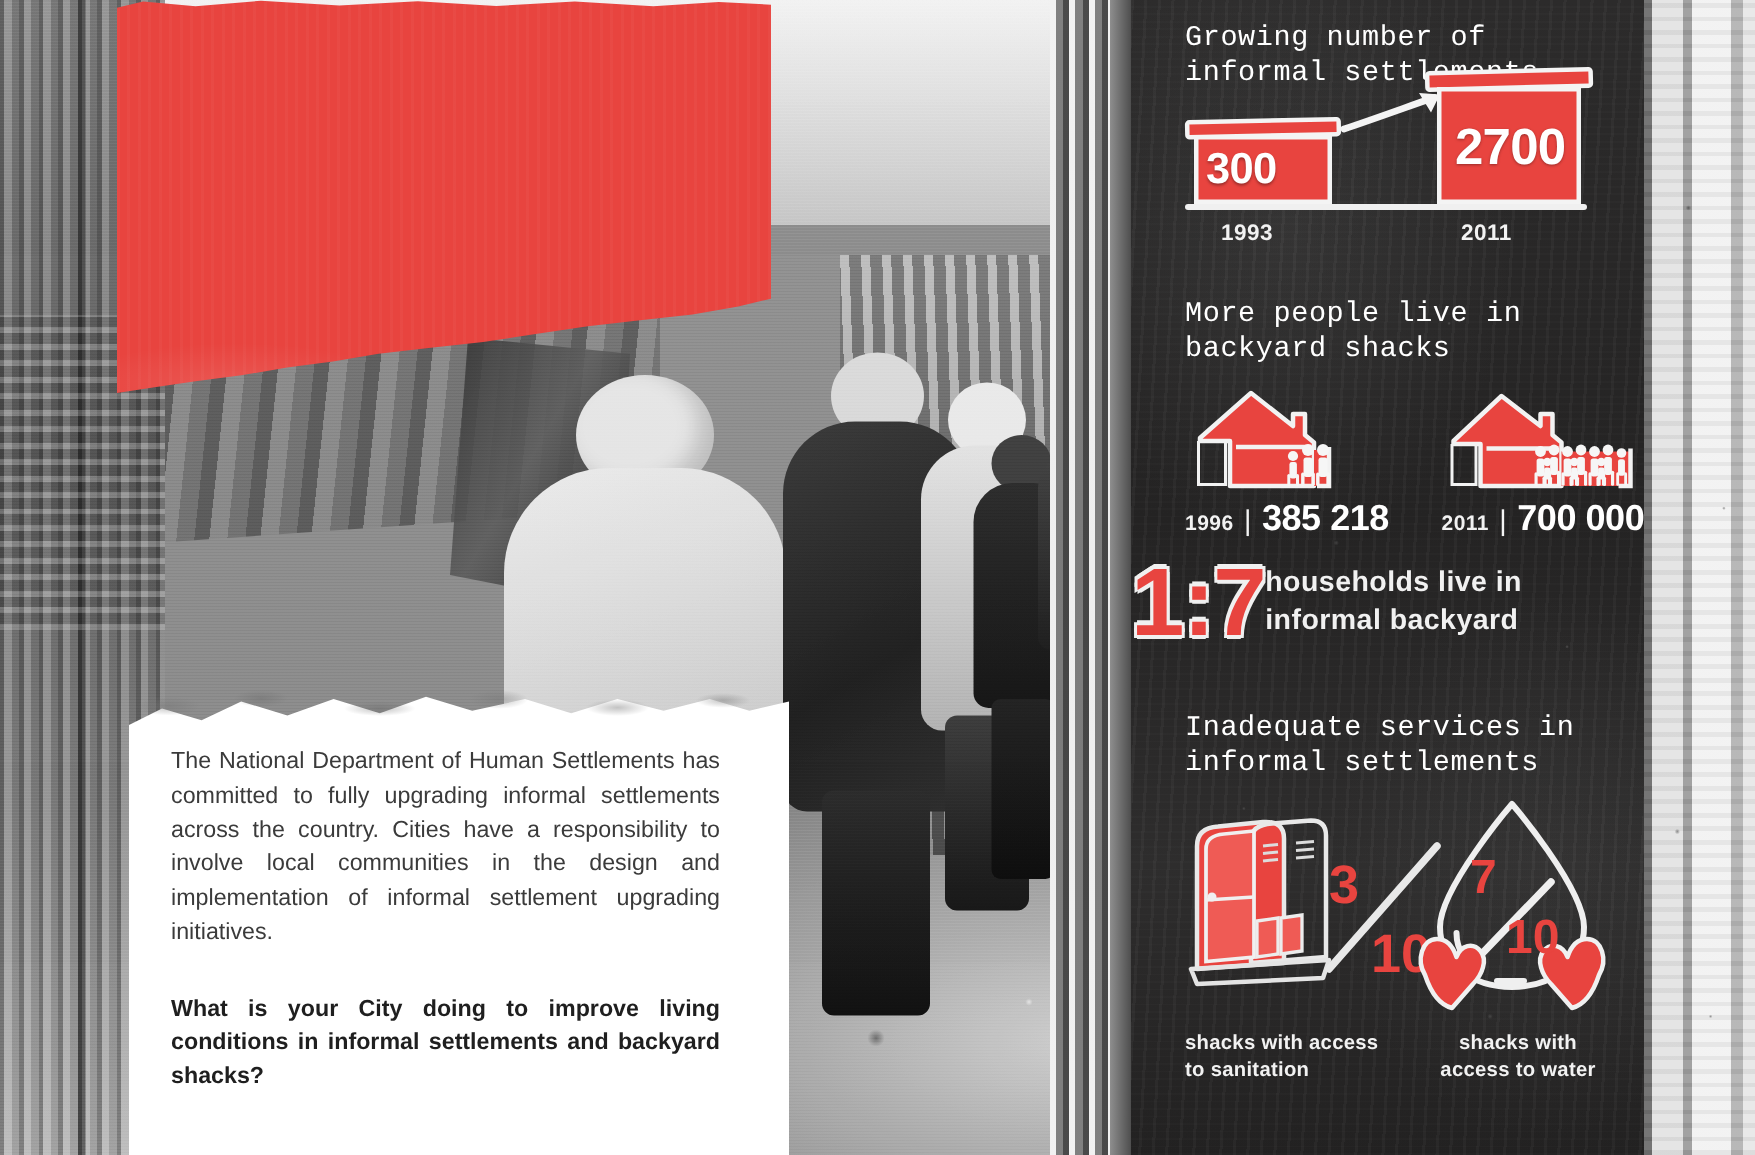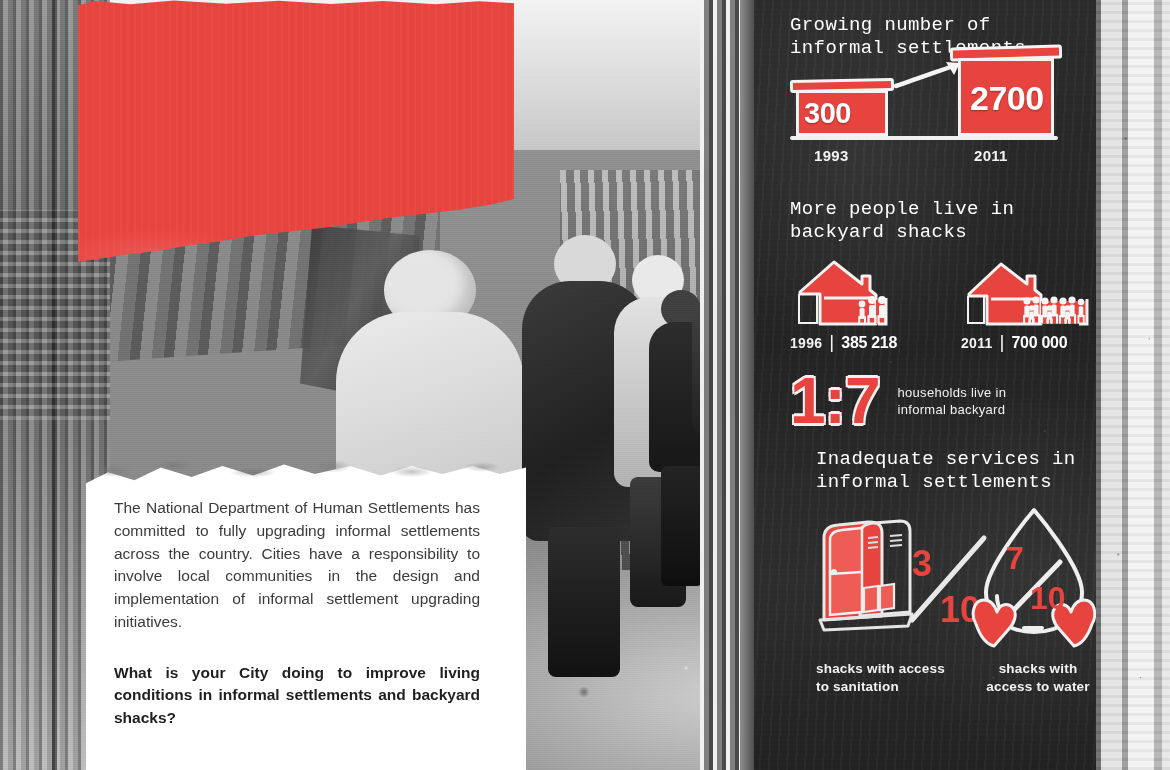--- a/index.html
+++ b/index.html
@@ -450,56 +450,55 @@
     letter-spacing: .3px;
   }
   .shack-divider {
     color: #f4f4f4;
     font-size: 19px;
     font-weight: 300;
     line-height: 1;
   }
   .shack-count {
     color: #ffffff;
-    font-size: 16px;
+    font-size: 24px;
     font-weight: bold;
     letter-spacing: -.3px;
   }
 
   
   #block-ratio { top: 372px; }
   .ratio-row {
     position: relative;
-    margin-left: 36px;
     display: flex;
     align-items: center;
-    gap: 18px;
+    gap: 0;
   }
   .ratio-number {
     color: var(--red, #e8443f);
     font-size: 64px;
     font-weight: bold;
     line-height: .92;
     letter-spacing: -1px;
     text-shadow:
       -2px -2px 0 #f0f0f0,  2px -2px 0 #f0f0f0,
       -2px  2px 0 #f0f0f0,  2px  2px 0 #f0f0f0,
        0   -3px 0 #f0f0f0,  0    3px 0 #f0f0f0;
   }
   .ratio-caption {
     color: #f1f1f1;
-    font-size: 13px;
+    font-size: 19px;
     line-height: 1.35;
-    font-weight: normal;
+    font-weight: bold;
     letter-spacing: .3px;
   }
   .ratio-caption .l2 { display: block; }
 
   
-  #block-services { top: 448px; padding-left: 26px; }
+  #block-services { top: 474px; }
   .services-row {
     position: relative;
     margin-left: 36px;
     width: 292px;
     display: flex;
     gap: 12px;
   }
   .service-item { position: relative; width: 140px; }
   .service-graphic {
     position: relative;

